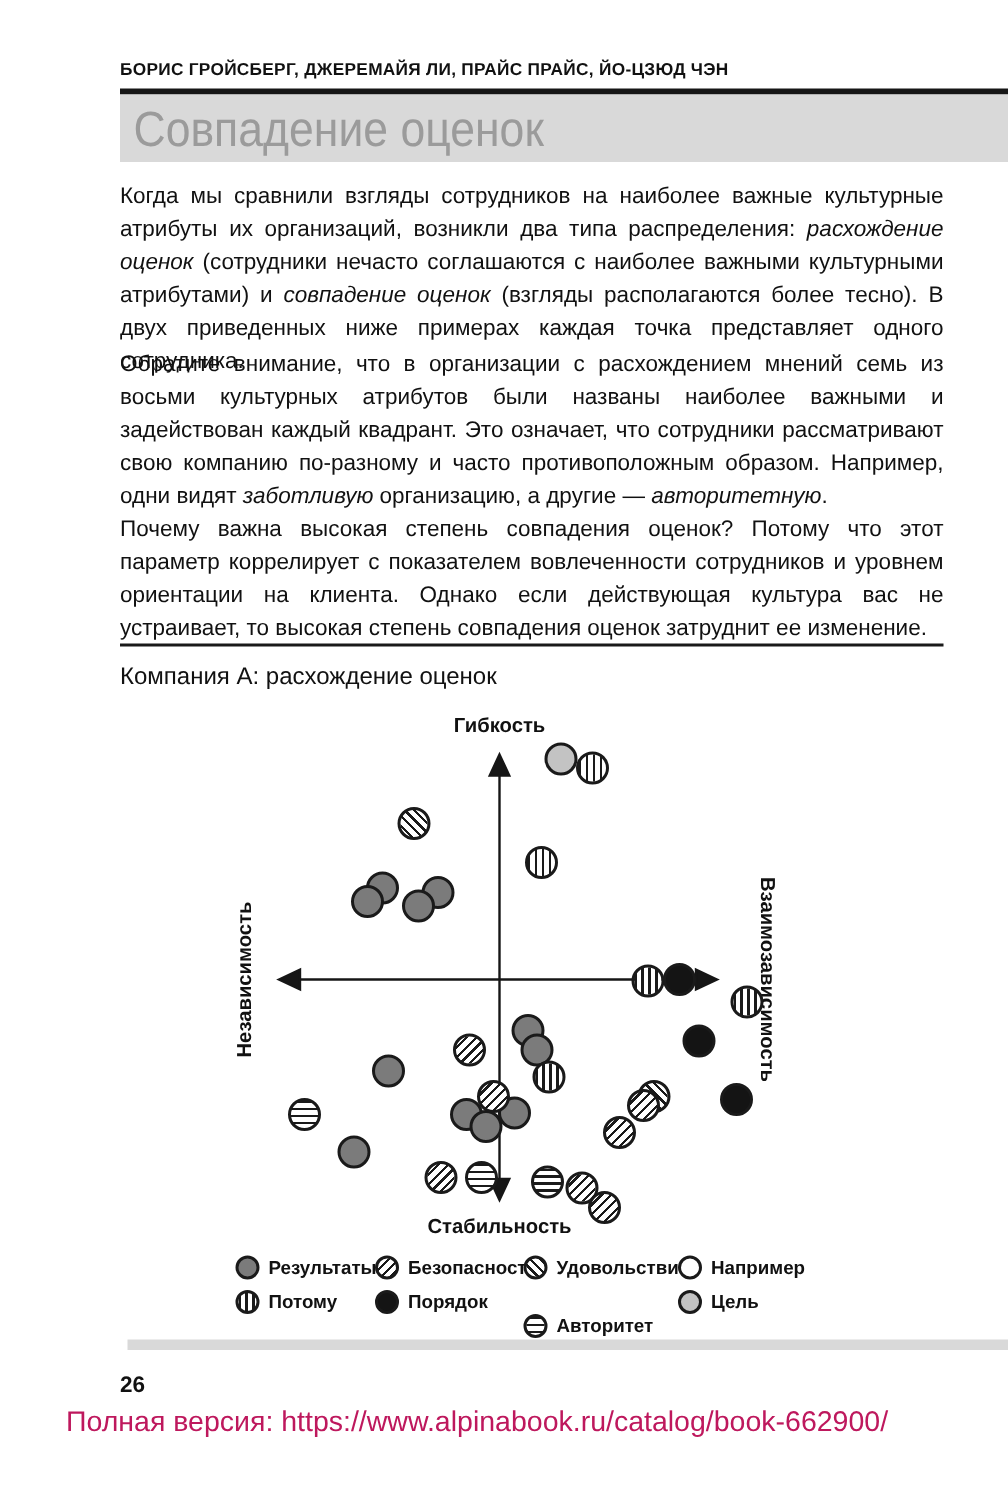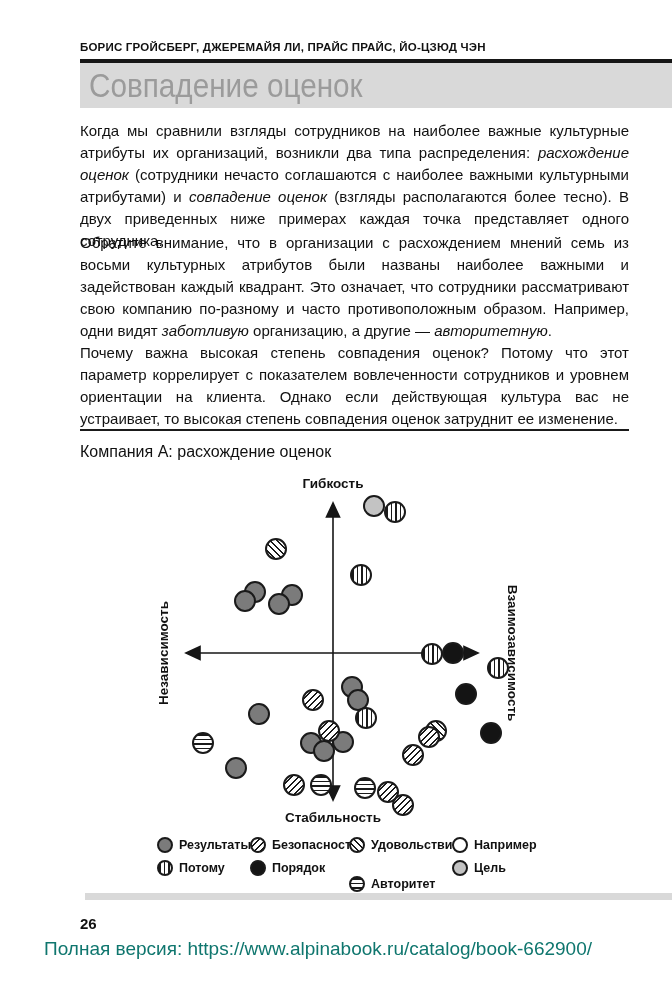--- a/index.html
+++ b/index.html
@@ -42,21 +42,21 @@
   .pat-purpose{background:#c3c3c3;}
 
   #legend{left:140px;top:832px;width:440px;height:52px;}
   .legend-item{position:absolute;display:flex;align-items:center;gap:6px;}
   .legend-icon{width:16px;height:16px;border-radius:50%;border:2px solid #1a1a1a;
                box-sizing:border-box;display:inline-block;flex:0 0 auto;}
   .legend-label{font-size:12.5px;font-weight:700;white-space:nowrap;}
 
   #footer-bar{left:85px;top:893px;width:587px;height:7px;background:#d9d9d9;}
   #page-number{left:80px;top:915px;font-size:15px;font-weight:700;}
-  #footer-link{left:44px;top:938px;font-size:19px;color:#0f766e;text-decoration:none;white-space:nowrap;}
+  #footer-link{left:44px;top:938px;font-size:19px;color:#be185d;text-decoration:none;white-space:nowrap;}
 </style>
 </head>
 <body>
 
 <div class="abs" id="authors">БОРИС ГРОЙСБЕРГ, ДЖЕРЕМАЙЯ ЛИ, ПРАЙС ПРАЙС, ЙО-ЦЗЮД ЧЭН</div>
 <div class="abs" id="title-rule"></div>
 <div class="abs" id="chapter-banner">
   <div id="chapter-title">Совпадение оценок</div>
 </div>
 

